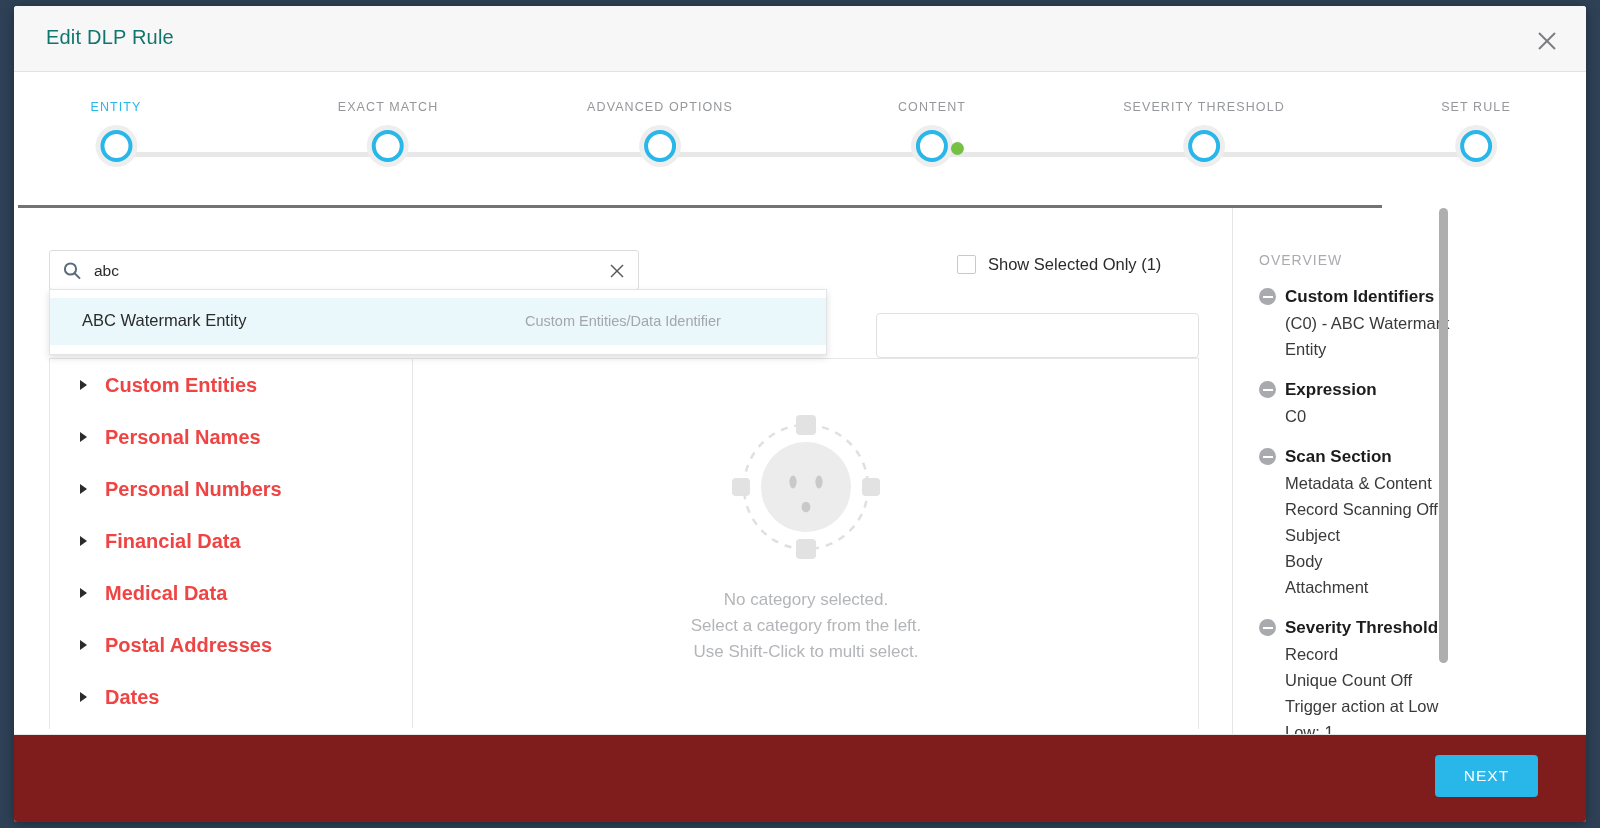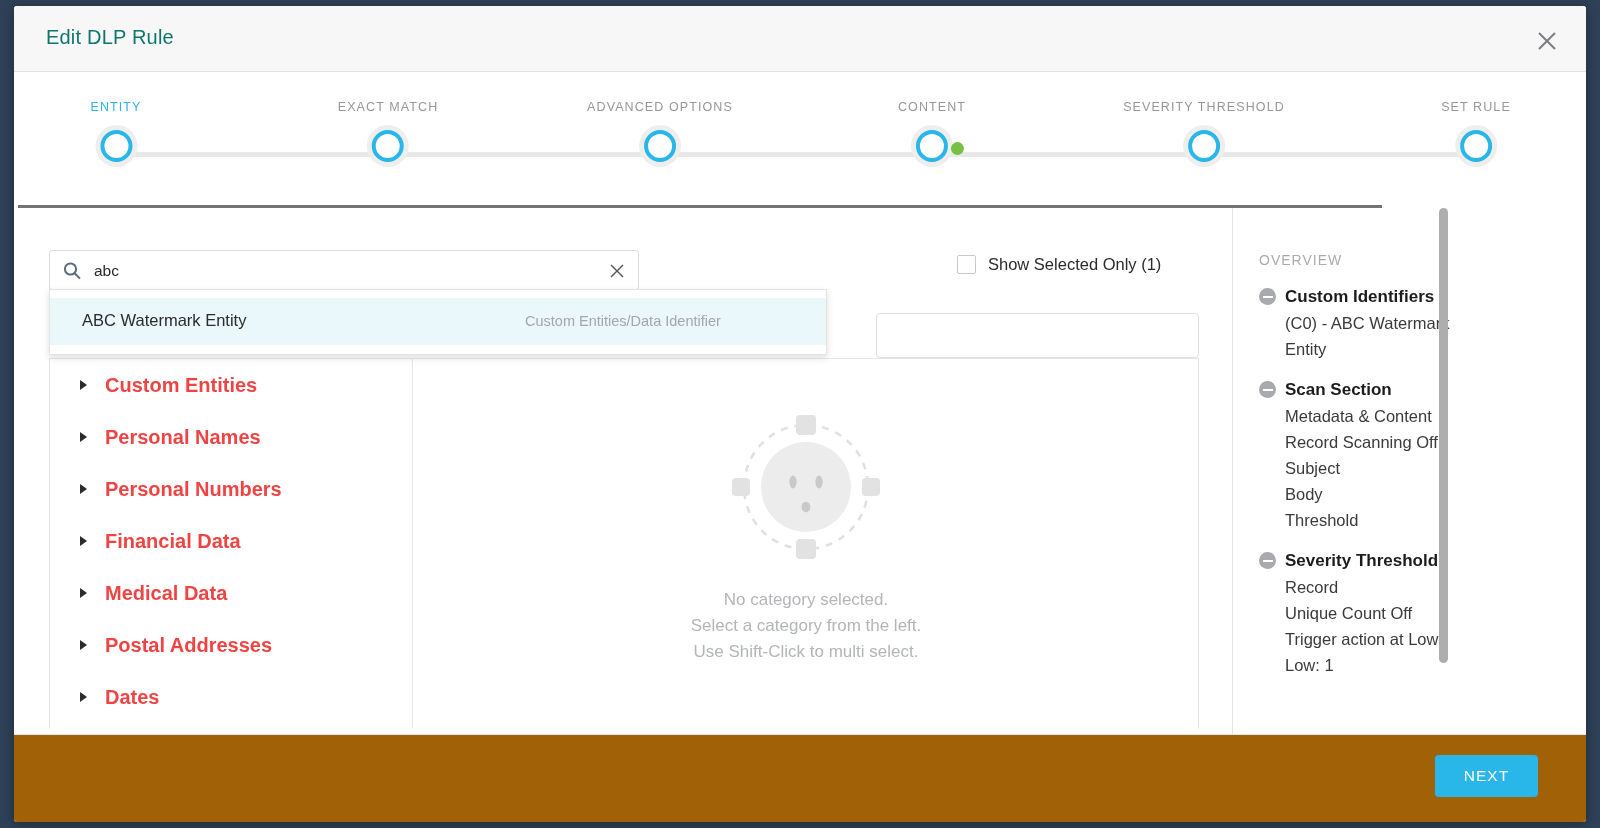--- a/index.html
+++ b/index.html
@@ -250,21 +250,21 @@
     position: absolute; left: 0; top: 0;
     width: 9px; height: 455px;
     background: #aeaeae; border-radius: 5px;
     cursor: pointer;
   }
 
   
   .footer {
     position: absolute; left: 0; bottom: 0;
     width: 1572px; height: 88px;
-    background: #a16207;
+    background: #7f1d1d;
     border-top: 1px solid #e6e6e6;
   }
   .next-btn {
     position: absolute; right: 48px; top: 20px;
     width: 103px; height: 42px;
     background: #29b6e8; border: none; border-radius: 4px;
     color: #ffffff; font-size: 15.5px; letter-spacing: 1px;
     font-family: "Liberation Sans", sans-serif;
     cursor: pointer;
   }
@@ -432,31 +432,38 @@
       <div class="ov-title">OVERVIEW</div>
 
       <div class="ov-group">
         <div class="ov-head">
           <span class="minus-icon"></span>
           <span class="ov-head-label">Custom Identifiers</span>
         </div>
         <div class="ov-item">(C0) - ABC Watermark Entity</div>
       </div>
 
+      <div class="ov-group">
+        <div class="ov-head">
+          <span class="minus-icon"></span>
+          <span class="ov-head-label">Expression</span>
+        </div>
+        <div class="ov-item">C0</div>
+      </div>
 
       <div class="ov-group">
         <div class="ov-head">
           <span class="minus-icon"></span>
           <span class="ov-head-label">Scan Section</span>
         </div>
         <div class="ov-item">Metadata &amp; Content</div>
         <div class="ov-item">Record Scanning Off</div>
         <div class="ov-item">Subject</div>
         <div class="ov-item">Body</div>
-        <div class="ov-item">Threshold</div>
+        <div class="ov-item">Attachment</div>
       </div>
 
       <div class="ov-group">
         <div class="ov-head">
           <span class="minus-icon"></span>
           <span class="ov-head-label">Severity Threshold</span>
         </div>
         <div class="ov-item">Record</div>
         <div class="ov-item">Unique Count Off</div>
         <div class="ov-item">Trigger action at Low</div>

